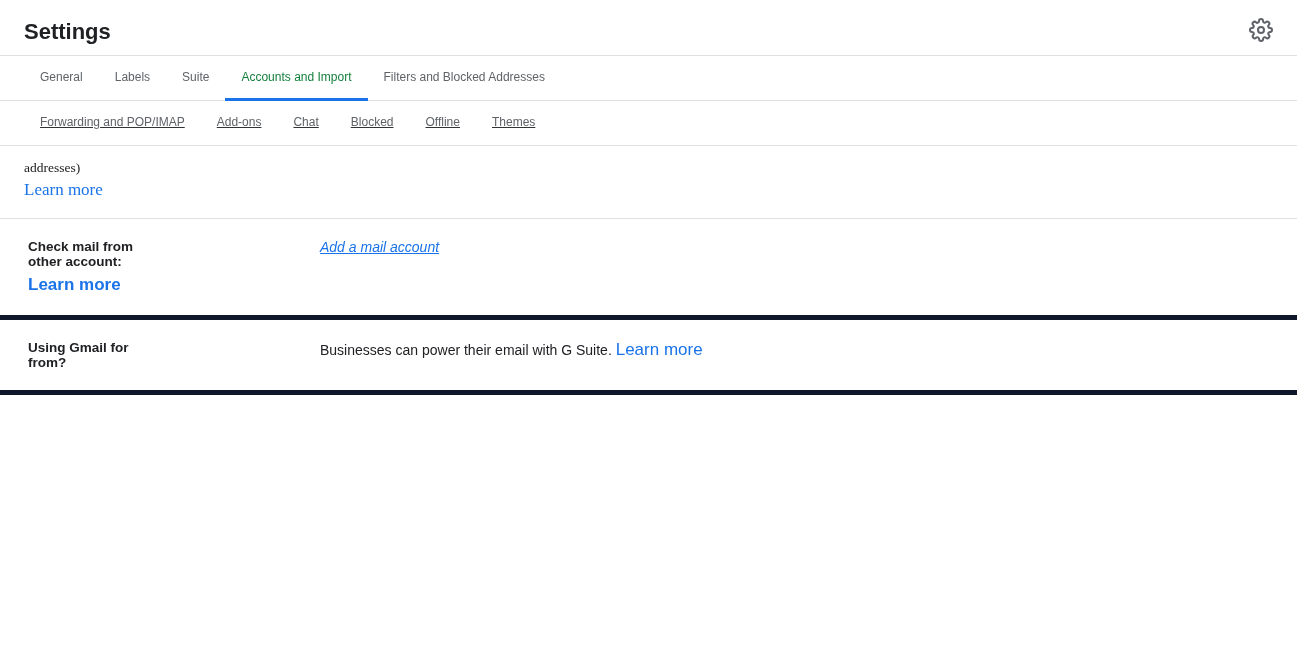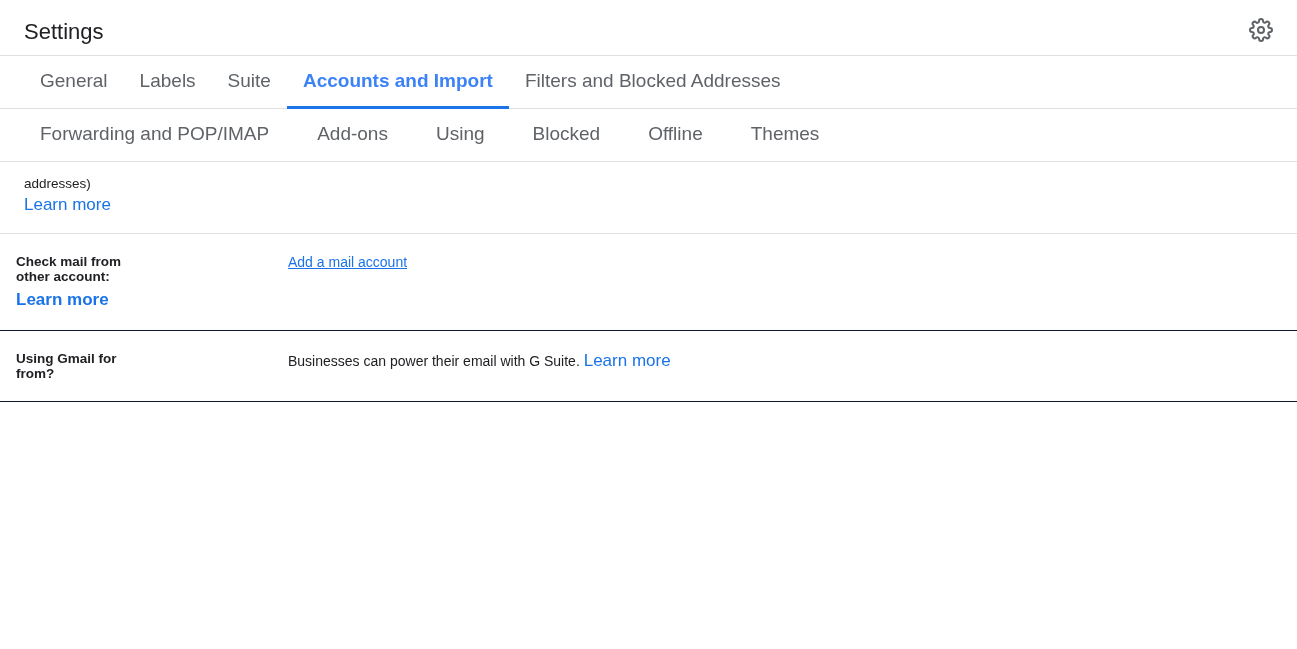--- a/index.html
+++ b/index.html
@@ -13,21 +13,21 @@
     .header {
       display: flex;
       align-items: center;
       justify-content: space-between;
       padding: 18px 24px 10px 24px;
       border-bottom: 1px solid #e0e0e0;
     }
 
     .header-title {
       font-size: 22px;
-      font-weight: 400;
+      font-weight: 700;
       color: #202124;
     }
 
     .gear-icon {
       width: 24px;
       height: 24px;
       color: #5f6368;
       cursor: pointer;
     }
 
@@ -37,55 +37,57 @@
       padding: 0 24px;
       border-bottom: 1px solid #e0e0e0;
       gap: 0;
     }
 
     .tabs-row2 {
       display: flex;
       align-items: center;
       padding: 0 24px;
       border-bottom: 1px solid #e0e0e0;
-      gap: 16px;
+      gap: 0;
+      text-decoration: underline;
     }
 
     .tab {
       padding: 14px 16px;
-      font-size: 19px;
+      font-size: 12px;
       color: #5f6368;
       cursor: pointer;
       text-decoration: none;
       white-space: nowrap;
       border-bottom: 3px solid transparent;
       margin-bottom: -1px;
     }
 
     .tab.active {
-      color: #3b82f6;
+      color: #15803d;
       border-bottom: 3px solid #1a73e8;
-      font-weight: 700;
+      font-weight: 400;
     }
 
     .content {
       padding: 0 0 0 0;
     }
 
     .section {
       display: flex;
       align-items: flex-start;
-      padding: 20px 16px;
-      border-bottom: 1px solid #0f172a;
-      gap: 12px;
+      padding: 20px 28px;
+      border-bottom: 5px solid #0f172a;
+      gap: 32px;
     }
 
     .section-partial {
       padding: 14px 24px 18px 24px;
       border-bottom: 1px solid #e0e0e0;
+      font-family: Liberation Serif, serif;
     }
 
     .section-label {
       font-weight: bold;
       font-size: 13.5px;
       color: #202124;
       min-width: 260px;
       max-width: 260px;
     }
 
@@ -116,20 +118,21 @@
       margin-bottom: 4px;
     }
 
     .inline-text {
       font-size: 14px;
       color: #202124;
     }
 
     .cursor-hand {
       cursor: pointer;
+      font-style: italic;
     }
   </style>
 </head>
 <body>
 
 <div class="header">
   <h1 class="header-title">Settings</h1>
   <div style="cursor:pointer;">
     <svg class="gear-icon" viewBox="0 0 24 24" fill="none" stroke="#5f6368" stroke-width="2" stroke-linecap="round" stroke-linejoin="round">
       <circle cx="12" cy="12" r="3"></circle>
@@ -142,21 +145,21 @@
   <a class="tab">General</a>
   <a class="tab">Labels</a>
   <a class="tab">Suite</a>
   <a class="tab active">Accounts and Import</a>
   <a class="tab">Filters and Blocked Addresses</a>
 </div>
 
 <div class="tabs-row2">
   <a class="tab">Forwarding and POP/IMAP</a>
   <a class="tab">Add-ons</a>
-  <a class="tab">Using</a>
+  <a class="tab">Chat</a>
   <a class="tab">Blocked</a>
   <a class="tab">Offline</a>
   <a class="tab">Themes</a>
 </div>
 
 <div class="content">
 
   <div class="section-partial">
     <div class="partial-text">addresses)</div>
     <a class="learn-more-link">Learn more</a>

